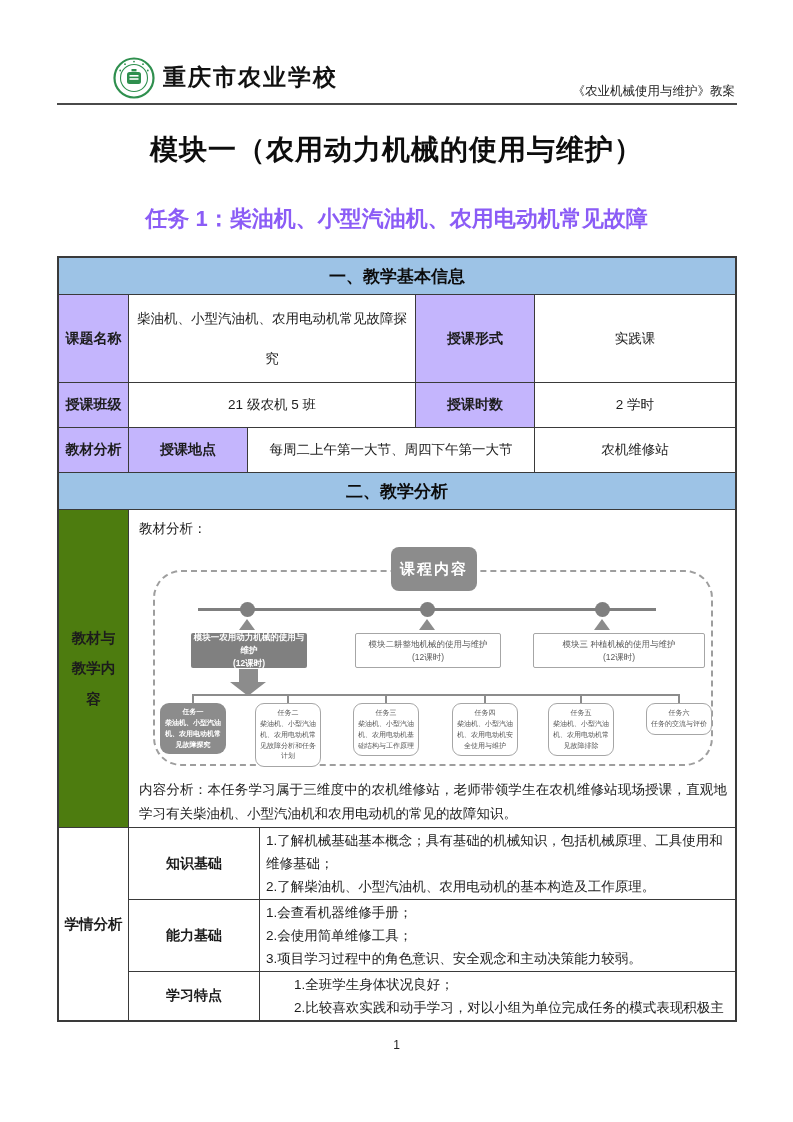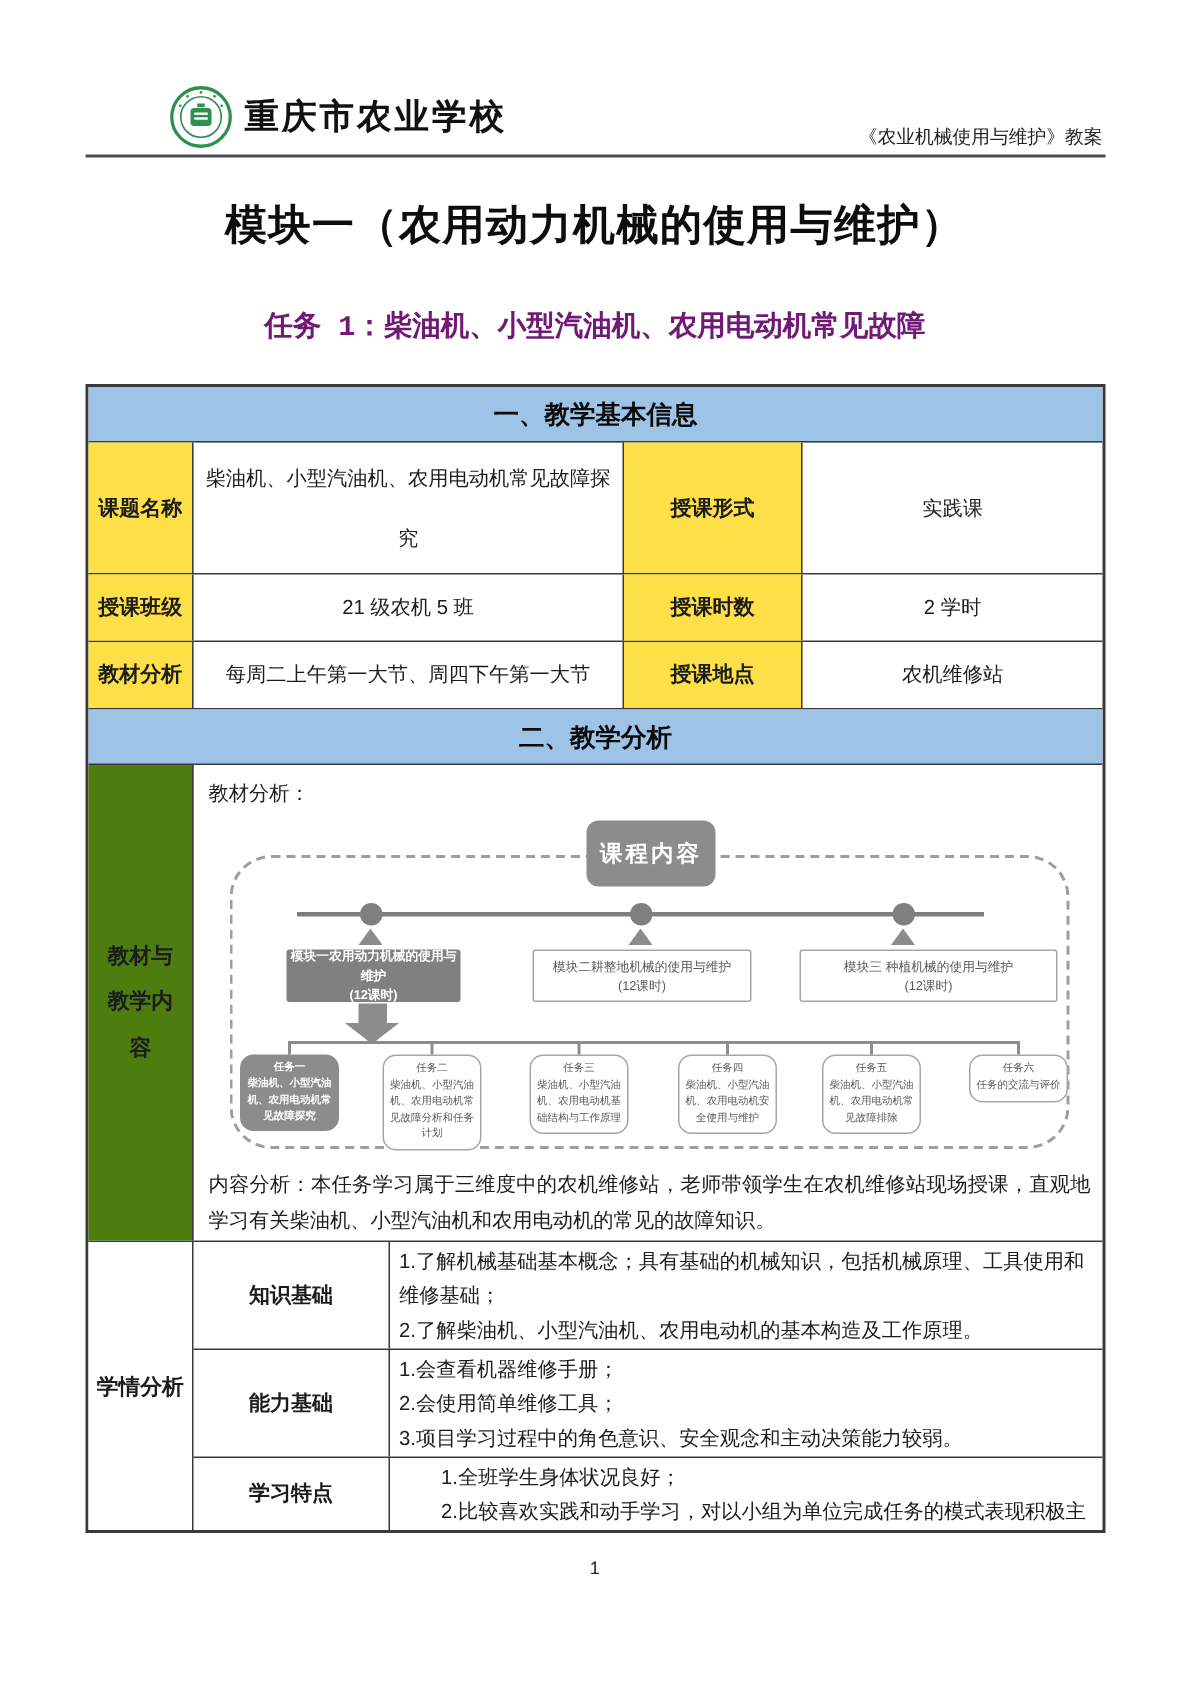--- a/index.html
+++ b/index.html
@@ -15,33 +15,33 @@
   .logo { position:absolute; left:56px; top:1px; width:42px; height:42px; }
   .school-name { position:absolute; left:106px; top:6px; font-family:"Liberation Serif","DejaVu Serif",serif;
                  font-size:23px; font-weight:bold; letter-spacing:2px; color:#111; }
   .doc-label { position:absolute; right:2px; bottom:3px; font-family:"Liberation Serif","DejaVu Serif",serif;
                font-size:12.5px; color:#222; }
   
   .main-title { position:absolute; left:0; right:0; top:131px; text-align:center;
                 font-family:"Liberation Serif","DejaVu Serif",serif; font-weight:bold;
                 font-size:28px; letter-spacing:1px; color:#0d0d0d; }
   .sub-title  { position:absolute; left:0; right:0; top:204px; text-align:center;
-                font-weight:bold; font-size:19px; color:#701a75;font-family:Liberation Mono, monospace; }
+                font-weight:bold; font-size:22px; color:#8b5cf6; }
   
   .tbl { position:absolute; left:57px; top:256px; width:680px;
          border:2px solid #3a3a3a; font-size:13.5px; }
   .sec-header { height:37px; background:#9dc3e6; display:flex; align-items:center;
                 justify-content:center; font-weight:bold; font-size:17px;
                 border-bottom:1.5px solid #3a3a3a; color:#0c0c0c; }
   .row { display:flex; border-bottom:1.5px solid #3a3a3a; }
   .row:last-child { border-bottom:none; }
   .cell { display:flex; align-items:center; justify-content:center; text-align:center;
           border-right:1.5px solid #3a3a3a; padding:2px 4px; }
   .cell:last-child { border-right:none; }
-  .lab  { background:#fde047; font-weight:bold; font-size:14px; }
+  .lab  { background:#c4b5fd; font-weight:bold; font-size:14px; }
   .c1 { width:70px; flex:none; }
   .c2 { width:287px; flex:none; }
   .c3 { width:119px; flex:none; }
   .c4 { flex:1; }
   .info-row-1 { height:88px; }
   .info-row-1 .c2 { line-height:40px; }
   .info-row-2, .info-row-3 { height:45px; }
   
   .material-row { height:318px; }
   .material-label { width:70px; flex:none; background:#4d7c0f; font-weight:bold; font-size:14.5px;
@@ -136,22 +136,22 @@
 
     <div class="row info-row-2">
       <div class="cell lab c1">授课班级</div>
       <div class="cell c2">21 级农机 5 班</div>
       <div class="cell lab c3">授课时数</div>
       <div class="cell c4">2 学时</div>
     </div>
 
     <div class="row info-row-3">
       <div class="cell lab c1">教材分析</div>
+      <div class="cell lab c3">授课地点</div>
       <div class="cell c2">每周二上午第一大节、周四下午第一大节</div>
-      <div class="cell lab c3">授课地点</div>
       <div class="cell c4">农机维修站</div>
     </div>
 
     <div class="sec-header">二、教学分析</div>
 
     <div class="row material-row">
       <div class="material-label">教材与教学内容</div>
       <div class="material-content">
         <div class="material-intro">教材分析：</div>
 

